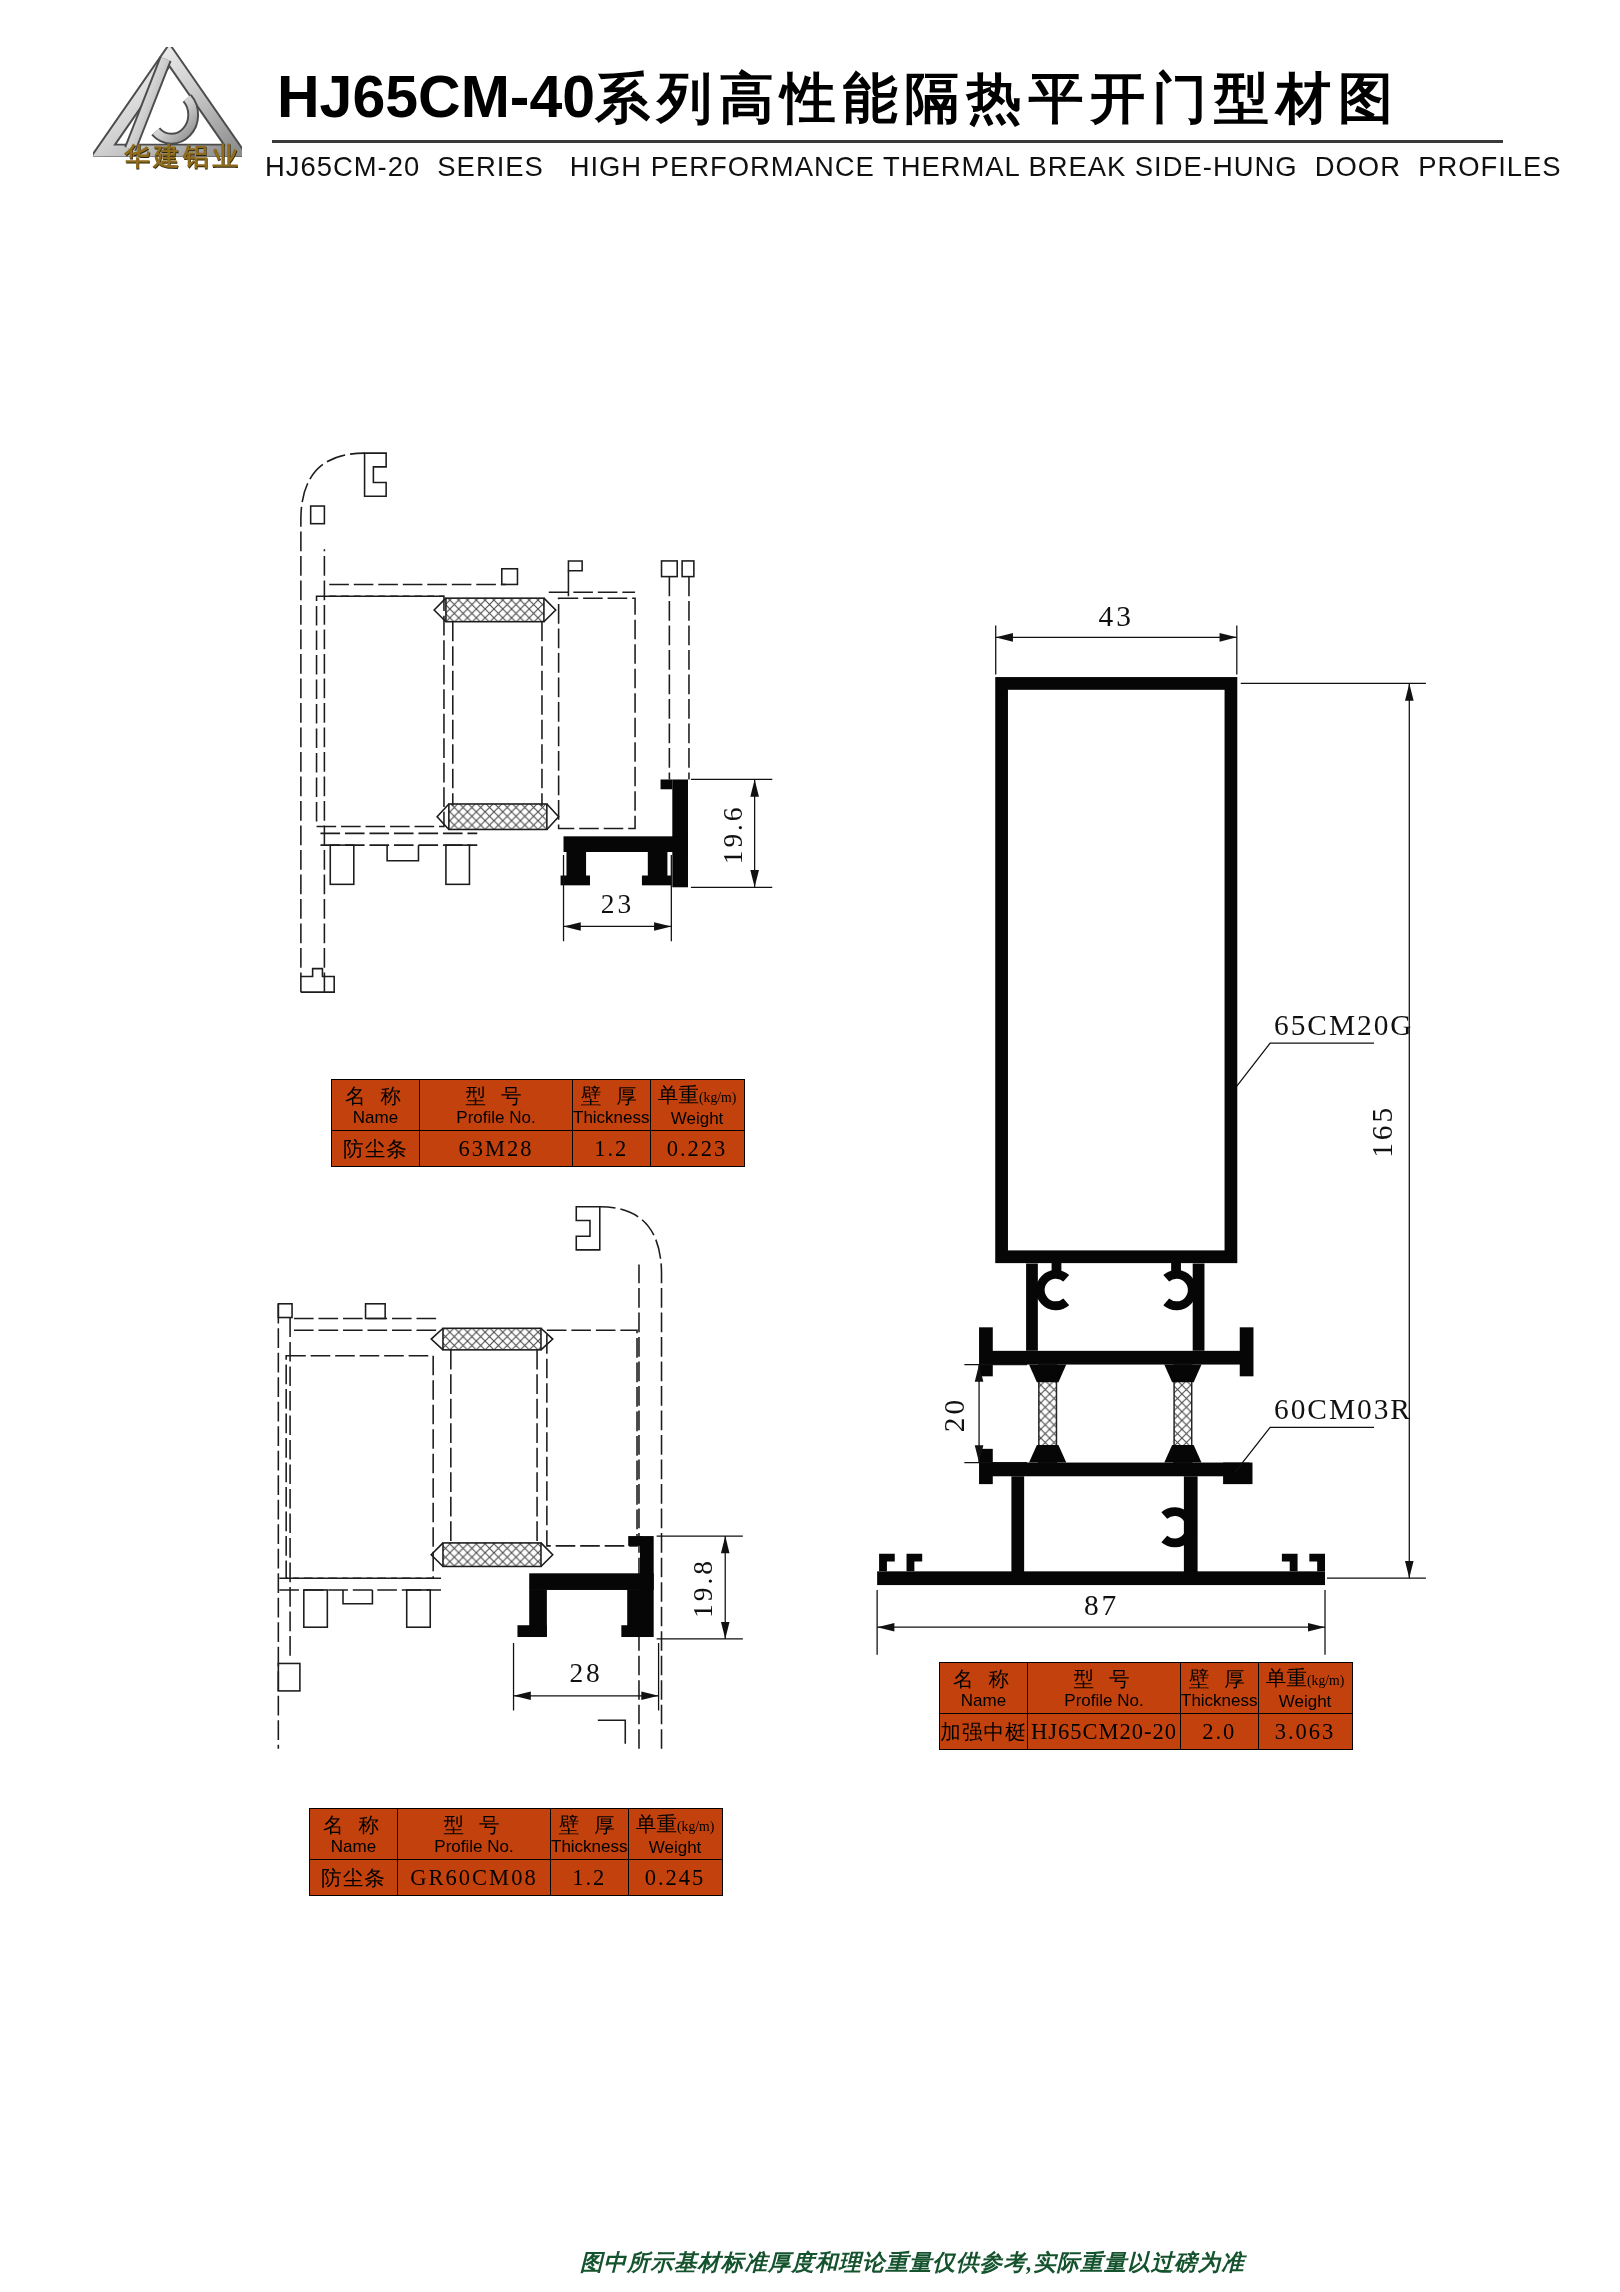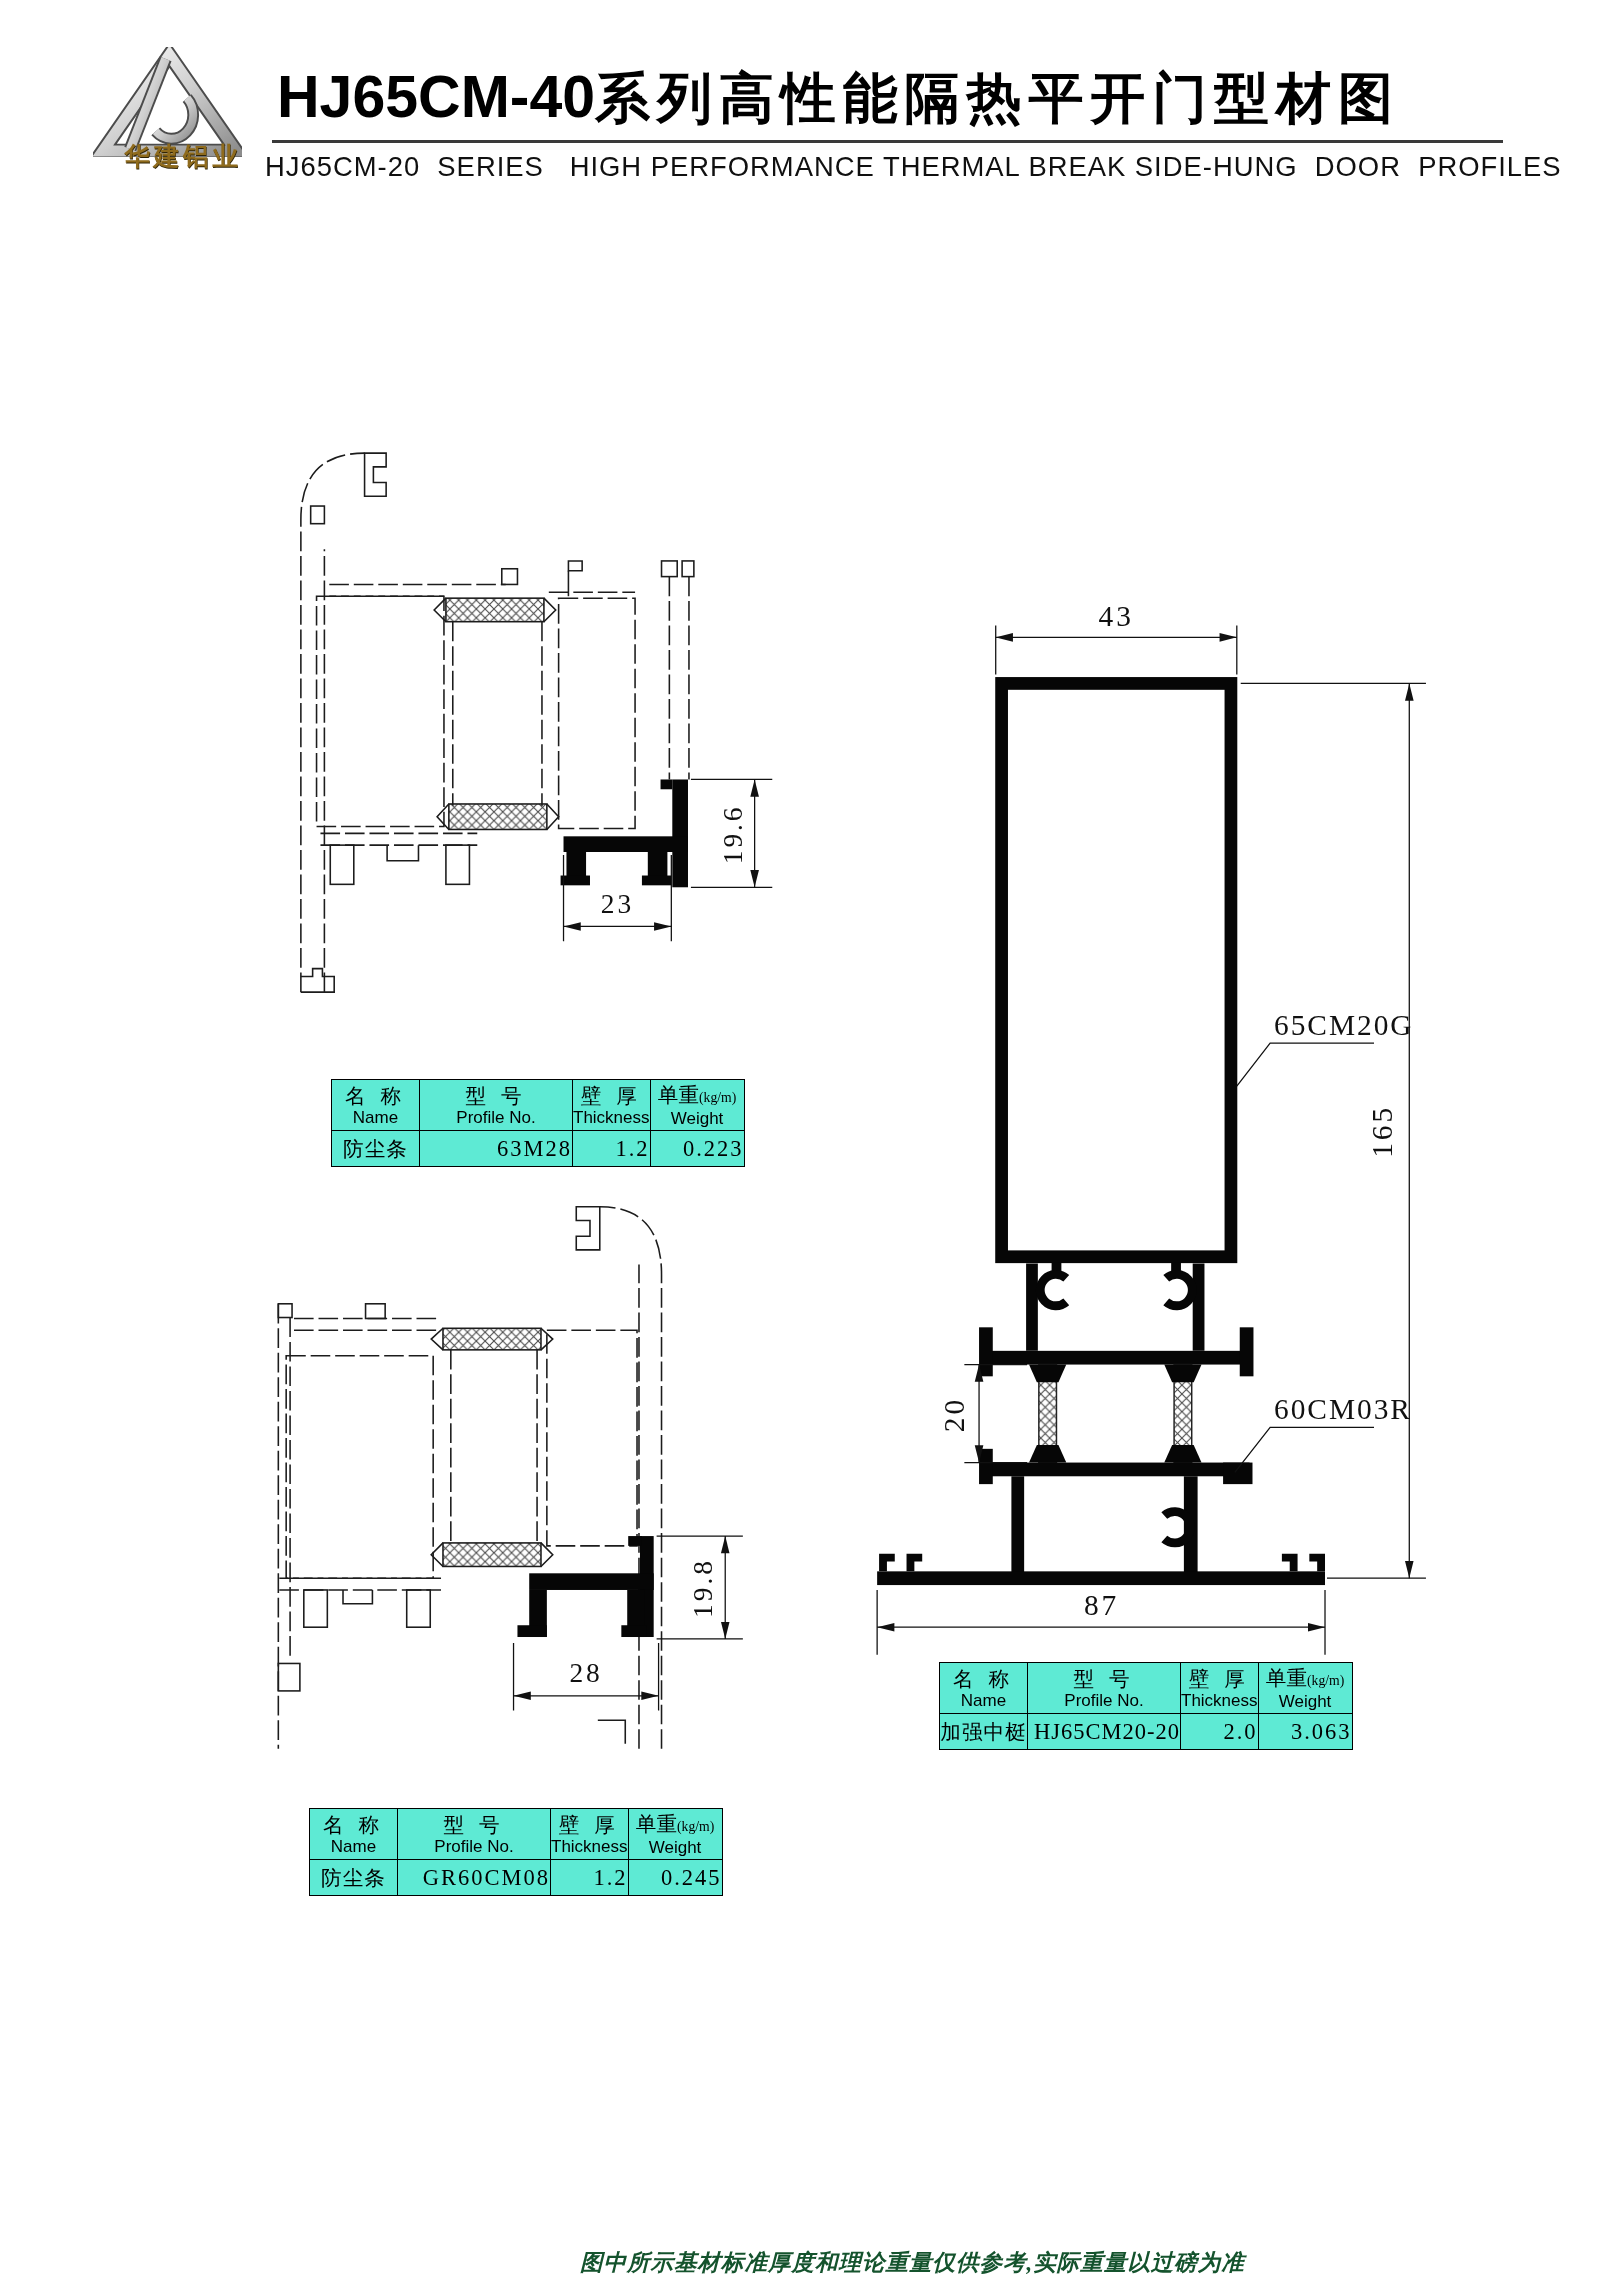--- a/index.html
+++ b/index.html
@@ -25,31 +25,31 @@
   .title .zh{
     font-family:Liberation Serif, serif;font-weight:bold;font-size:55px;
     letter-spacing:6.9px;
   }
   .title-rule{position:absolute;left:272px;top:140px;width:1231px;height:2.9px;background:#3a3a3a;}
   .subtitle{
     position:absolute;left:265px;top:151px;font-size:27.4px;color:#101010;
     font-family:"Liberation Sans",sans-serif;white-space:pre;letter-spacing:1px;
   }
   
-  .spec-table{position:absolute;border-collapse:collapse;table-layout:fixed;background:#5eead4;}
+  .spec-table{position:absolute;border-collapse:collapse;table-layout:fixed;background:#c2410c;}
   .spec-table th,.spec-table td{
     border:1.7px solid #000;padding:0;text-align:center;vertical-align:middle;font-weight:normal;
   }
   .spec-table .hrow{height:51px;}
   .spec-table .drow{height:36px;}
   .zh{font-family:"Liberation Serif",serif;font-size:20.6px;letter-spacing:4.9px;line-height:25.5px;padding-top:2px;white-space:nowrap;}
   .en{font-family:"Liberation Sans",sans-serif;font-size:17px;line-height:18.6px;letter-spacing:0;white-space:nowrap;}
   .unit{font-size:13.7px;letter-spacing:0;}
   td.cname{font-family:"Liberation Serif",serif;font-size:20.6px;letter-spacing:1px;white-space:nowrap;}
-  td.num{font-family:"Liberation Serif",serif;font-size:22.5px;letter-spacing:2px;white-space:nowrap;text-align:right;}
+  td.num{font-family:"Liberation Serif",serif;font-size:22.5px;letter-spacing:2px;white-space:nowrap;}
   
   .footer-note{
     position:absolute;left:580px;top:2247px;
     font-family:"Liberation Serif",serif;font-style:italic;font-weight:bold;
     font-size:22.5px;letter-spacing:1px;color:#14532d;white-space:nowrap;
   }
   
   .drawing-layer{position:absolute;left:0;top:0;}
   .thin{stroke:#1c1c1c;stroke-width:1.6;fill:none;}
   .dash{stroke-dasharray:20 5;}

